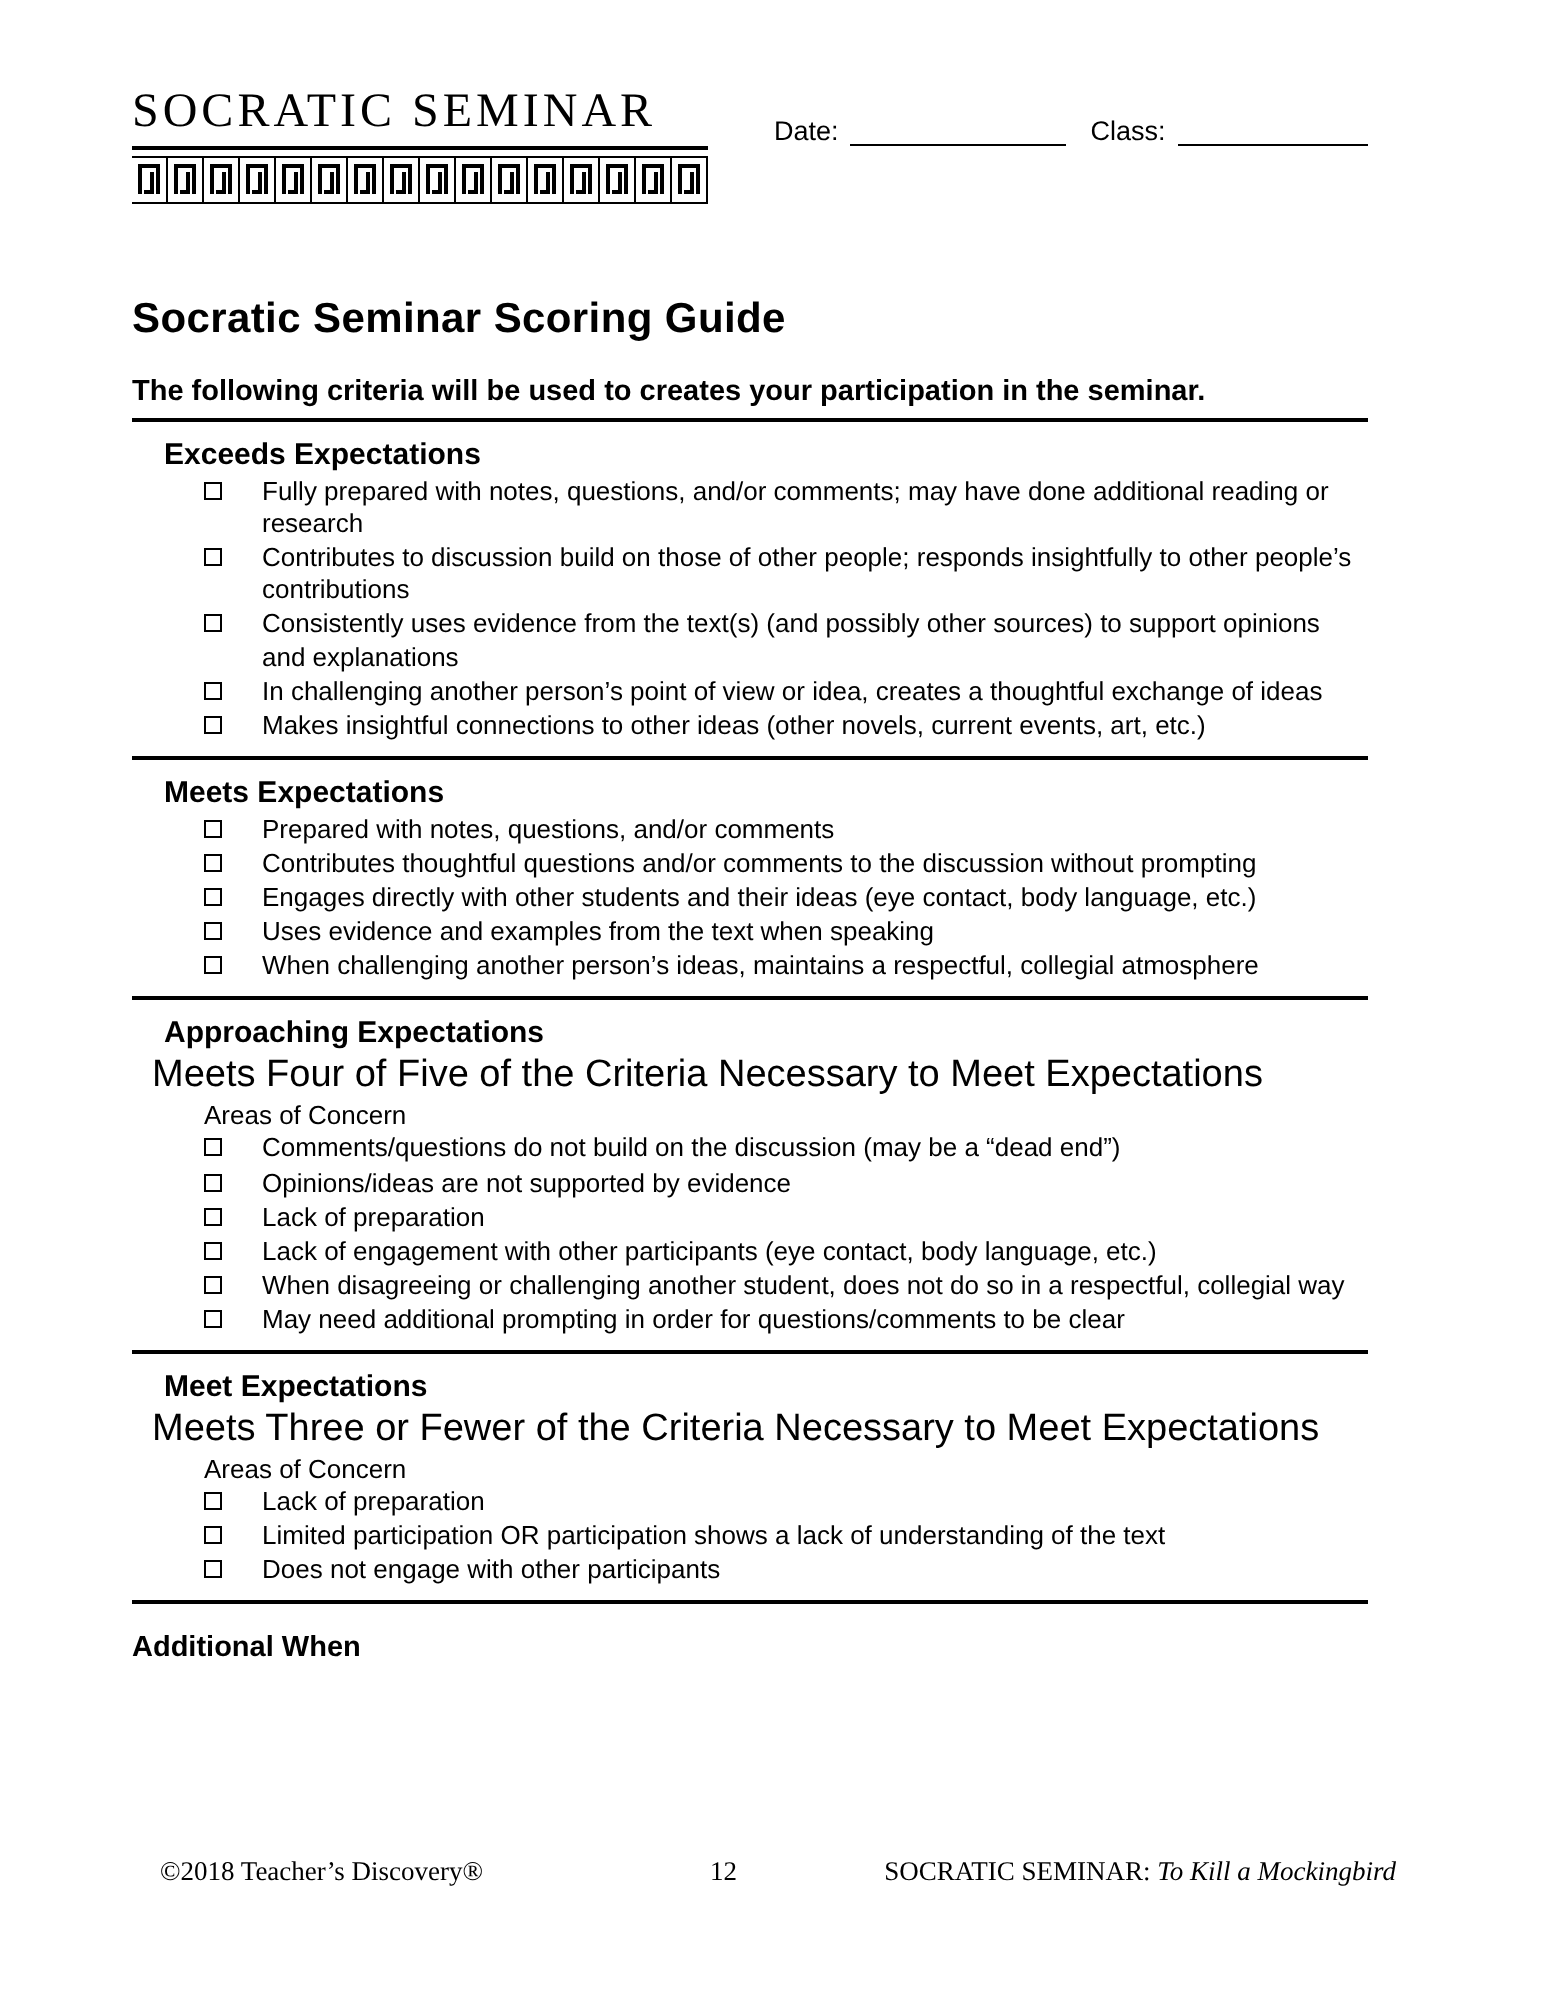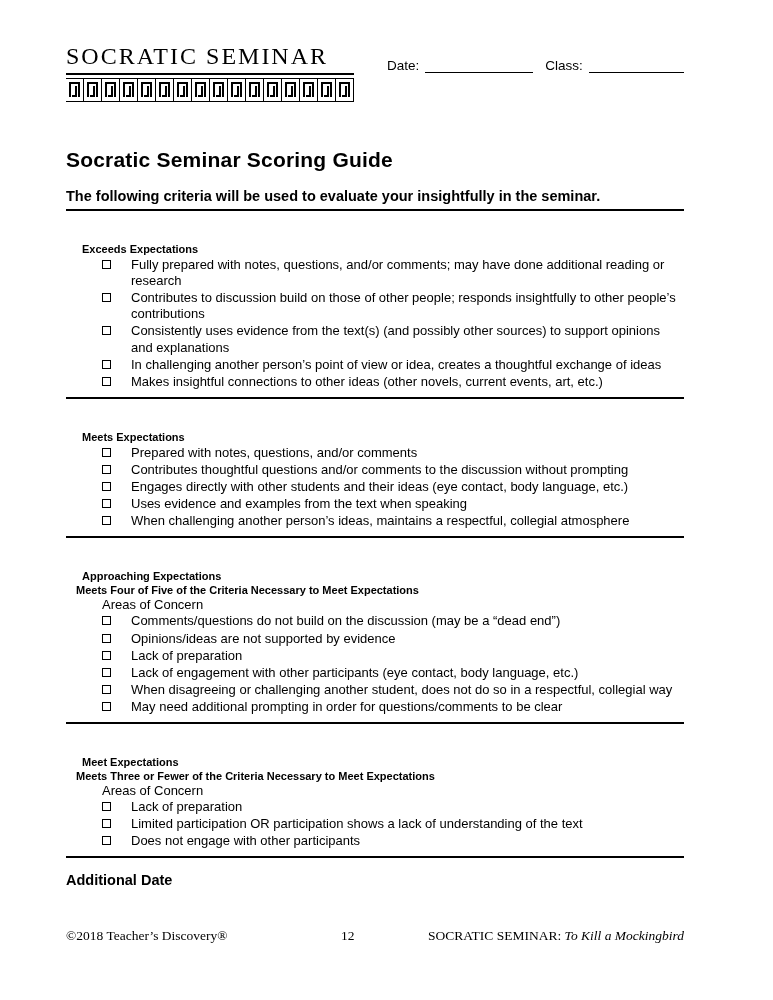--- a/index.html
+++ b/index.html
@@ -127,29 +127,28 @@
   }
 
   
   .section {
     padding-top: 8px;
     padding-bottom: 6px;
     border-bottom: 2.2px solid #000;
   }
   .section.last { border-bottom: 2.2px solid #000; }
   .section-head {
-    font-size: 11px;
+    font-size: 15px;
     font-weight: bold;
     margin-left: 16px;
     margin-bottom: 2px;
-    margin-top: 24px;
   }
   .section-sub {
-    font-size: 11px;
-    font-weight: bold;
+    font-size: 19px;
+    font-weight: normal;
     margin-left: 10px;
     margin-bottom: 1px;
   }
   .areas-label {
     font-size: 13px;
     font-weight: normal;
     margin-left: 36px;
     margin-bottom: 1px;
   }
   .items {
@@ -181,21 +180,21 @@
 
   .notes {
     font-size: 14.5px;
     font-weight: bold;
     margin-top: 14px;
   }
 
   
   .footer {
     position: absolute;
-    left: 66px;
+    left: 80px;
     top: 928px;
     width: 618px;
     display: flex;
     align-items: baseline;
     font-family: "Liberation Serif", serif;
     font-size: 13.5px;
   }
   .footer-left { flex: 0 0 auto; }
   .footer-center {
     flex: 1 1 auto;
@@ -242,21 +241,21 @@
           <span class="field-label">Date:</span>
           <span class="field-line short"></span>
           <span class="gap"></span>
           <span class="field-label">Class:</span>
           <span class="field-line class-line"></span>
         </div>
       </div>
     </div>
 
     <div class="doc-title">Socratic Seminar Scoring Guide</div>
-    <div class="intro">The following criteria will be used to evaluate your insightfully in the seminar.</div>
+    <div class="intro">The following criteria will be used to creates your participation in the seminar.</div>
 
     <div class="section">
       <div class="section-head">Exceeds Expectations</div>
       <div class="items">
         <div class="item">
           <span class="checkbox"></span>
           <span class="item-text">Fully prepared with notes, questions, and/or comments; may have done additional reading or research</span>
         </div>
         <div class="item">
           <span class="checkbox"></span>
@@ -348,21 +347,21 @@
           <span class="checkbox"></span>
           <span class="item-text">Limited participation OR participation shows a lack of understanding of the text</span>
         </div>
         <div class="item">
           <span class="checkbox"></span>
           <span class="item-text">Does not engage with other participants</span>
         </div>
       </div>
     </div>
 
-    <div class="notes">Additional Date</div>
+    <div class="notes">Additional When</div>
   </div>
 
   <div class="footer">
     <div class="footer-left">©2018 Teacher’s Discovery®</div>
     <div class="footer-center">12</div>
     <div class="footer-right">
       <span>SOCRATIC SEMINAR: </span><span class="italic">To Kill a Mockingbird</span>
     </div>
   </div>
 </div>

